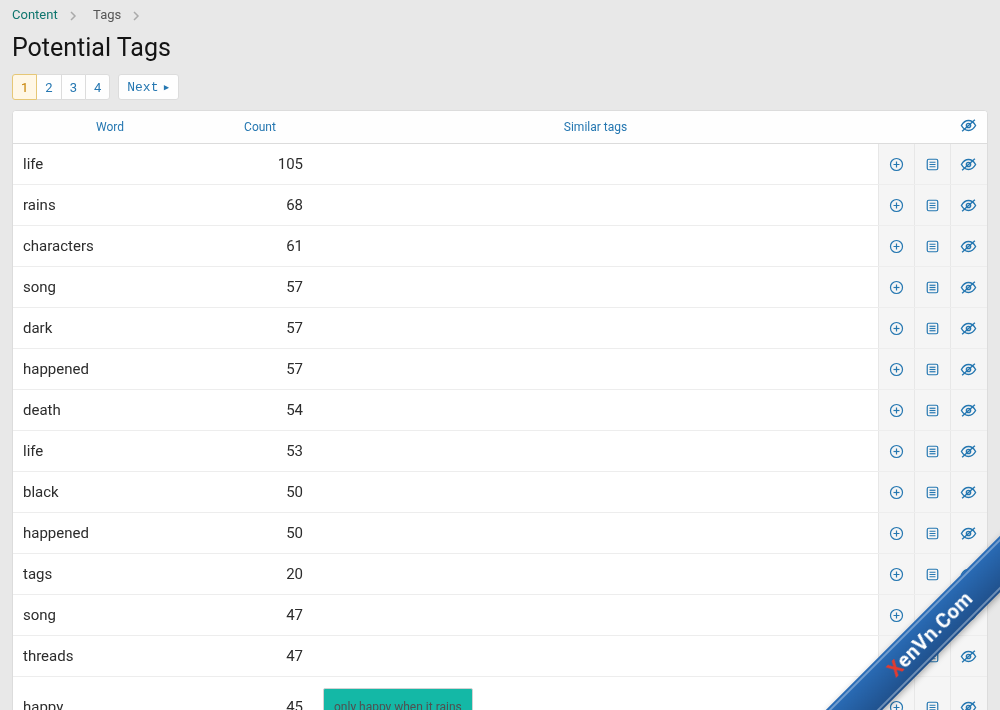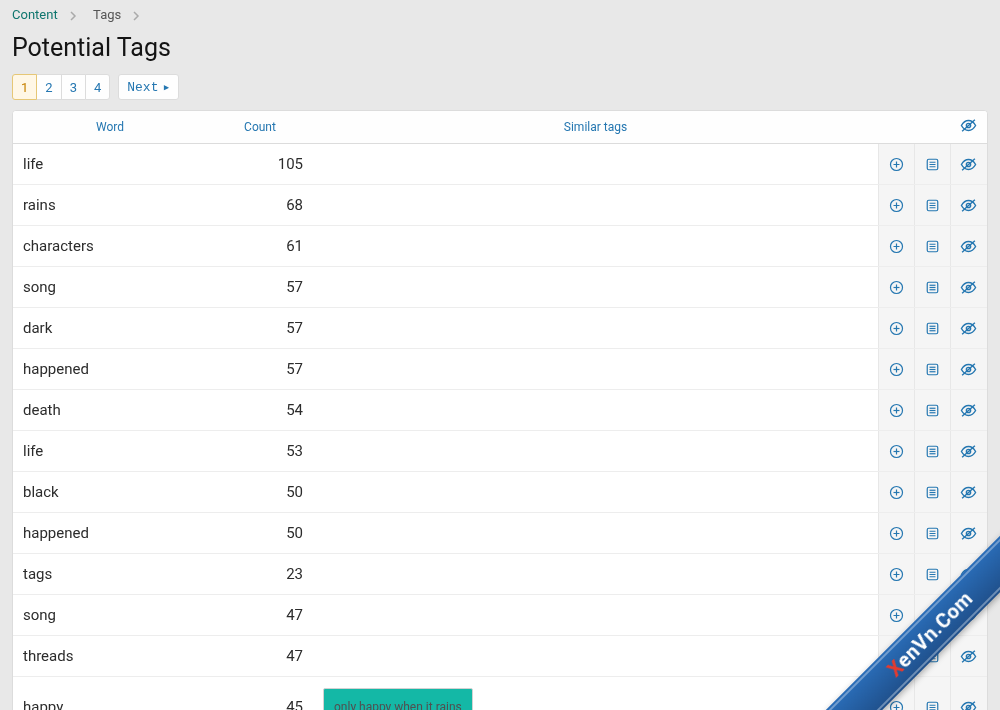--- a/index.html
+++ b/index.html
@@ -385,21 +385,21 @@
                 <line x1="6" y1="13" x2="14" y2="13" stroke="#2577b1" stroke-width="1.6"></line>
               </svg></span></td>
           <td class="action-col"><span><svg width="17" height="15" viewBox="0 0 24 20">
                 <path fill="none" stroke="#2577b1" stroke-width="2" d="M2 10 C2 10 6 3 12 3 C18 3 22 10 22 10 C22 10 18 17 12 17 C6 17 2 10 2 10 Z"></path>
                 <circle cx="12" cy="10" r="3" fill="none" stroke="#2577b1" stroke-width="2"></circle>
                 <line x1="3" y1="18" x2="21" y2="2" stroke="#2577b1" stroke-width="2"></line>
               </svg></span></td>
         </tr>
         <tr>
           <td class="word-col">tags</td>
-          <td class="count-col">23</td>
+          <td class="count-col">20</td>
           <td class="similar-col"></td>
           <td class="action-col"><span><svg width="15" height="15" viewBox="0 0 20 20">
                 <circle cx="10" cy="10" r="8" fill="none" stroke="#2577b1" stroke-width="1.6"></circle>
                 <line x1="10" y1="6" x2="10" y2="14" stroke="#2577b1" stroke-width="1.6"></line>
                 <line x1="6" y1="10" x2="14" y2="10" stroke="#2577b1" stroke-width="1.6"></line>
               </svg></span></td>
           <td class="action-col"><span><svg width="15" height="15" viewBox="0 0 20 20">
                 <rect x="3" y="3" width="14" height="14" rx="2" fill="none" stroke="#2577b1" stroke-width="1.6"></rect>
                 <line x1="6" y1="7" x2="14" y2="7" stroke="#2577b1" stroke-width="1.6"></line>
                 <line x1="6" y1="10" x2="14" y2="10" stroke="#2577b1" stroke-width="1.6"></line>

